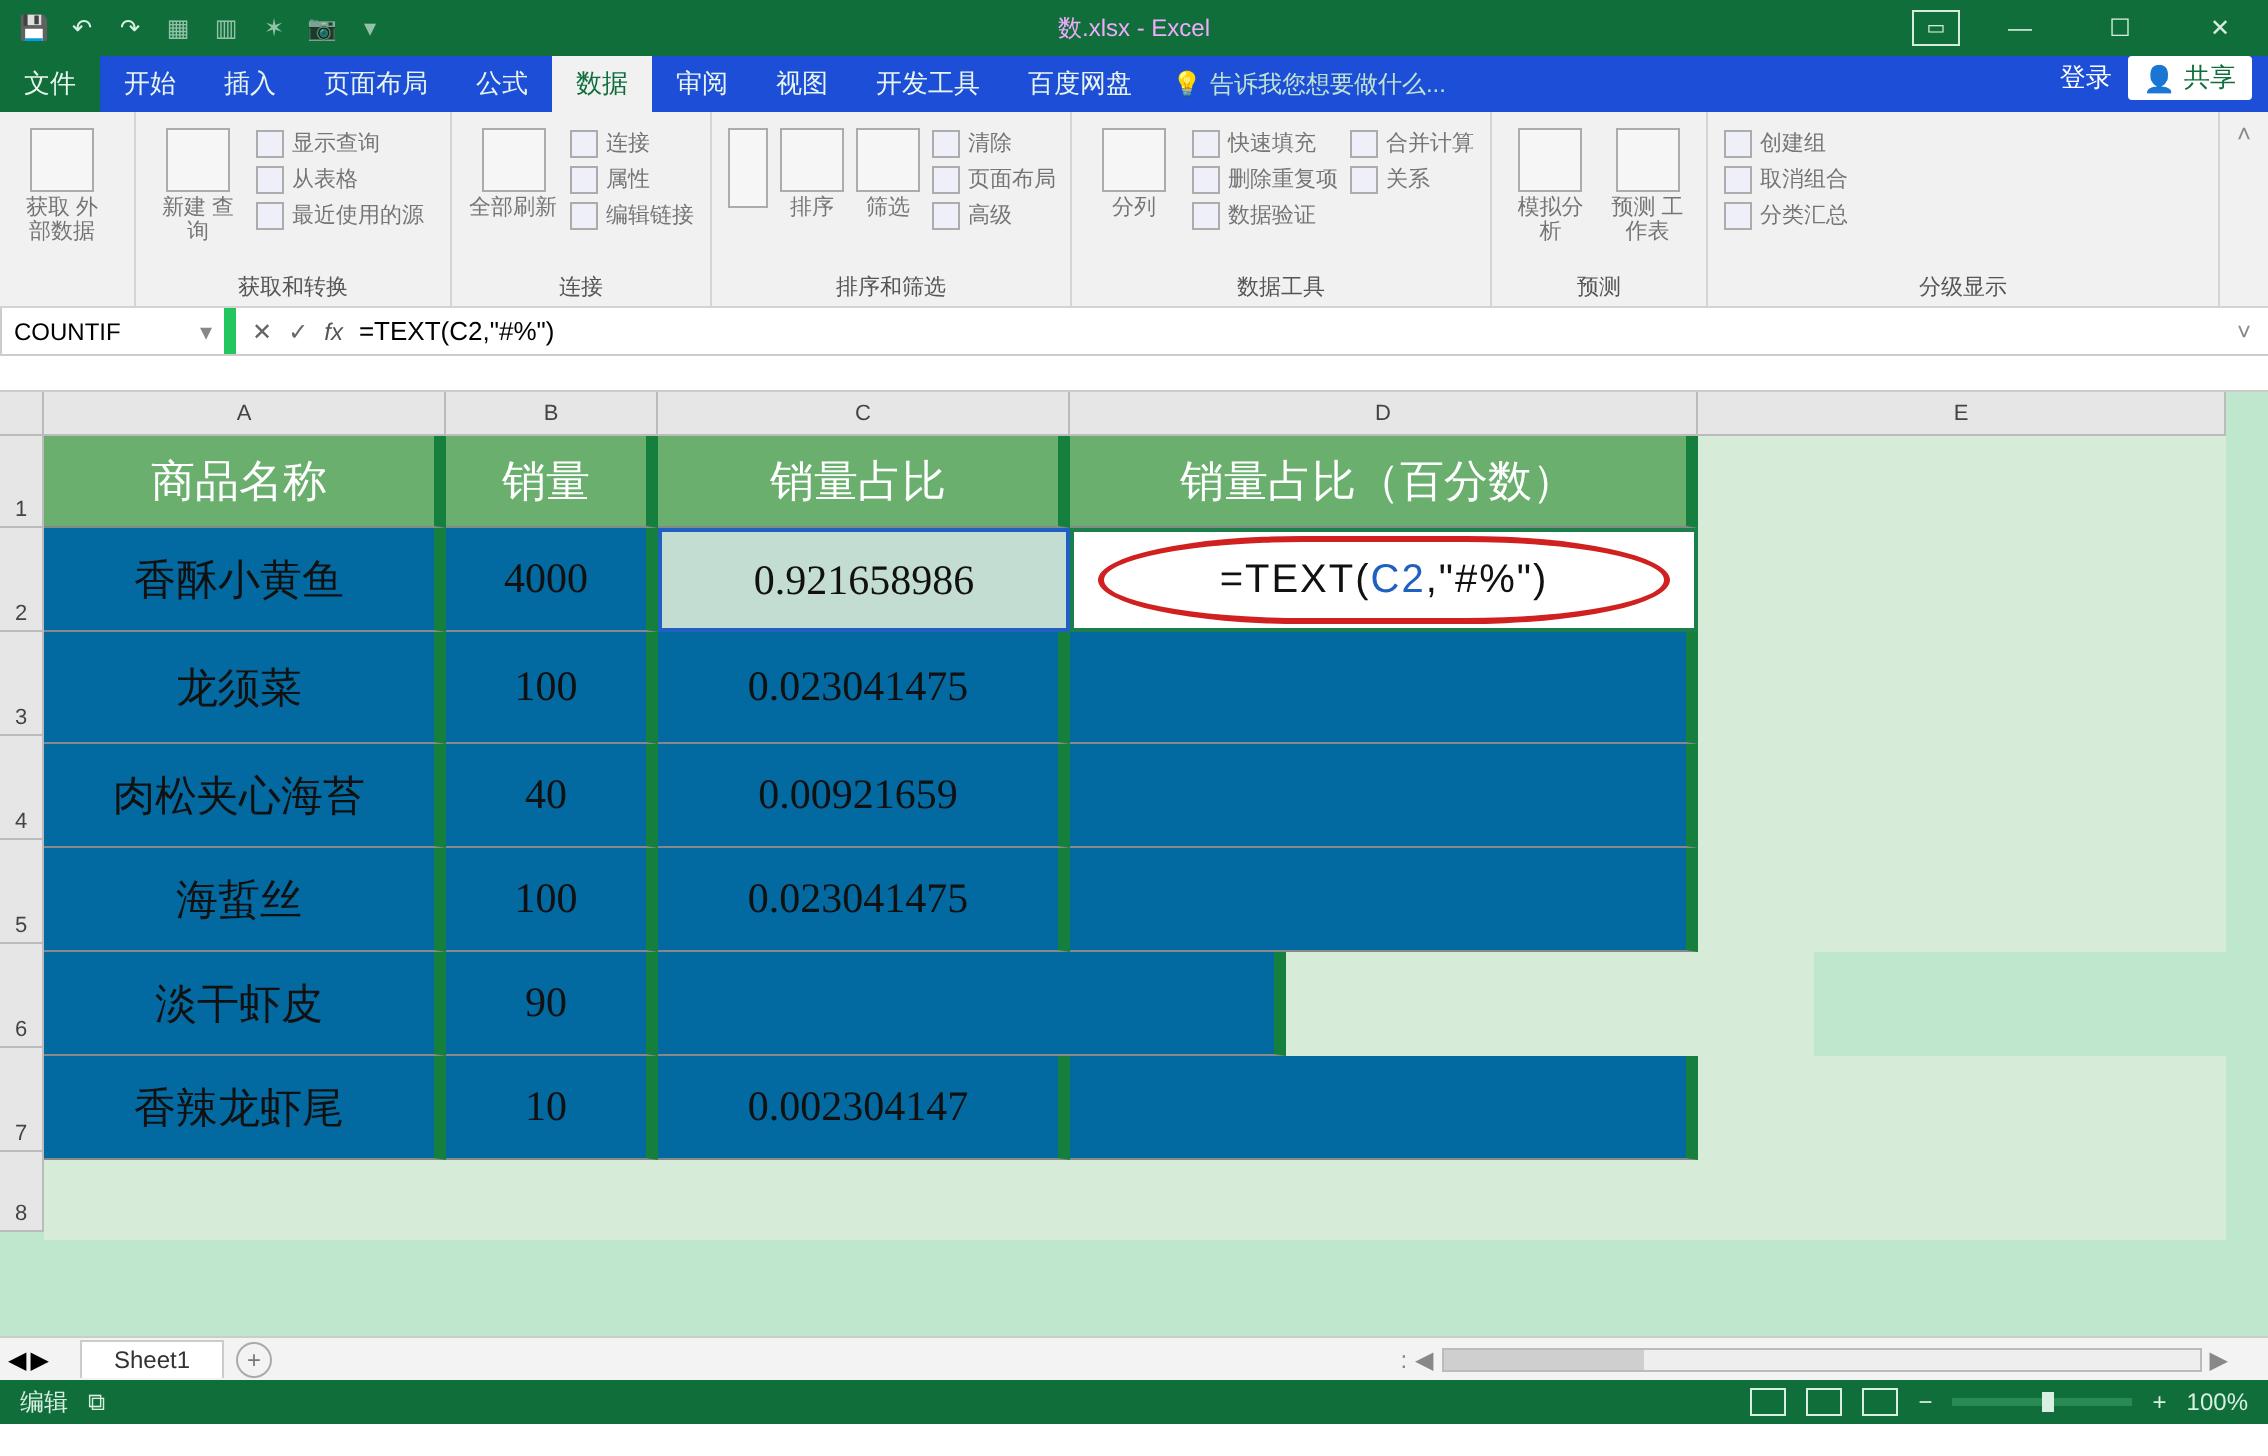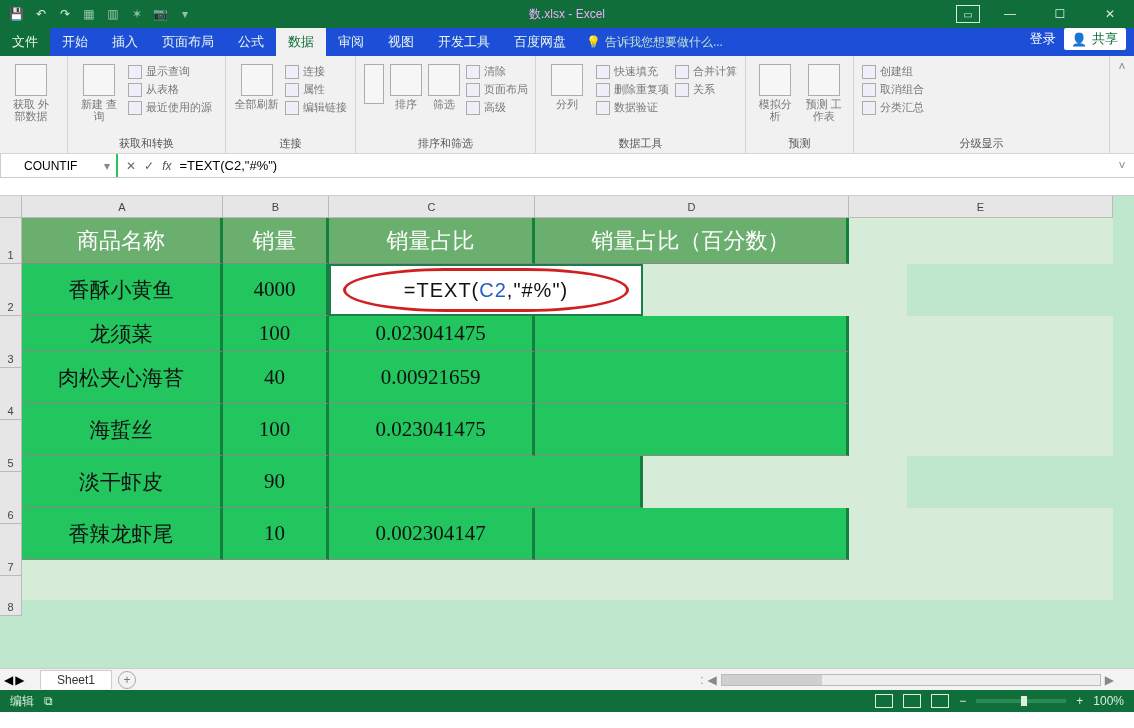--- a/index.html
+++ b/index.html
@@ -27,43 +27,43 @@
 .ribgroup .content { display:flex; gap:6px; flex:1;}
 .ribgroup .label { text-align:center; color:#555; font-size:11px; padding-top:2px;}
 .bigbtn { display:flex; flex-direction:column; align-items:center; justify-content:flex-start; width: 46px; gap:2px; cursor:pointer; padding-top:4px;}
 .bigbtn .ico { width: 32px; height: 32px; border: 1px solid #888; background:#fafafa;}
 .bigbtn .lbl { font-size:11px; color:#333; text-align:center; line-height:1.1;}
 .stack { display:flex; flex-direction:column; gap:3px; justify-content:flex-start; padding-top:4px;}
 .stack .sitem { display:flex; align-items:center; gap:4px; font-size:11px; color:#333; cursor:pointer; white-space:nowrap;}
 .stack .sitem .mi { width:14px; height:14px; border:1px solid #888; background:#eef;}
 
 .namebox-row { height: 24px; background: #fff; border-bottom: 1px solid #ccc; display:flex; align-items:stretch;}
-.namebox { width: 118px; border-right:2px solid #22c55e; border-left:1px solid #ccc; display:flex; align-items:center; padding:0 6px; justify-content:flex-end;}
+.namebox { width: 118px; border-right:6px solid #22c55e; border-left:1px solid #ccc; display:flex; align-items:center; padding:0 6px; justify-content:space-between;}
 .namebox input{ border:none; outline:none; width:80px; font-size:12px;}
 .fxicons { display:flex; align-items:center; gap:8px; padding:0 8px;}
 .fxicons span { color:#666; cursor:pointer;}
 .fxbar { flex:1; display:flex; align-items:center;}
 .fxbar .fxlabel { font-style: italic; color: #555; margin-right: 8px;}
 .fxbar input { border:none; outline:none; flex:1; font-size:13px; }
 .expand { width:24px; display:flex; align-items:center; justify-content:center; color:#888;}
 
 .subbar { height: 18px; background:#fff; border-bottom: 1px solid #ccc;}
 
 .sheet-area { display:flex; height: 472px; background:#bfe7cd; }
 .rowheads { width: 22px; display:flex; flex-direction:column;}
 .rowheads .corner { height: 22px; background:#e6e6e6; border-right:1px solid #bbb; border-bottom:1px solid #bbb;}
 .rowheads .rh { background:#e6e6e6; border-right:1px solid #bbb; border-bottom:1px solid #bbb; display:flex; align-items:flex-end; justify-content:center; color:#444; font-size:11px; padding-bottom:2px;}
 .gridwrap { flex:1; display:flex; flex-direction:column;}
 .colheads { height: 22px; display:flex;}
 .colheads .ch { background:#e6e6e6; border-right:1px solid #bbb; border-bottom:1px solid #bbb; text-align:center; color:#444; font-size:11px; display:flex; align-items:center; justify-content:center;}
 .cells { flex:1; display:flex; flex-direction:column;}
 .row { display:flex;}
-.cell { border-right:3px solid #15803d; border-bottom:1px solid #888; display:flex; align-items:center; justify-content:center; font-size: 21px; color:#111; font-family: "SimSun","NSimSun",serif; padding:0 8px;}
+.cell { border-right:6px solid #15803d; border-bottom:1px solid #888; display:flex; align-items:center; justify-content:center; font-size: 21px; color:#111; font-family: "SimSun","NSimSun",serif; padding:0 8px;}
 .cell.hdr { background:#6aaf6d; color:#fff; font-family:"Microsoft YaHei"; font-size:22px;}
-.cell.body { background:#22c55e; }
+.cell.body { background:#0369a1; }
 .colA { width: 201px;}
 .colB { width: 106px;}
 .colC { width: 206px;}
 .colD { width: 314px;}
 .colE { width: 264px; border-right:none;}
 .cell.empty { background:#d6ecd9; border-right:none; border-bottom:none;}
 .cell.formcell { position:relative; background:#fff; border:2px solid #1a7f4b; font-family:"Consolas","Courier New",monospace; font-size:20px; letter-spacing:1px;}
 .cell.formcell .oval { position:absolute; inset:2px 12px; border:3px solid #d02020; border-radius: 50% / 70%;}
 .refblue { color:#2060c0;}
 
@@ -329,29 +329,30 @@
       <div class="row" style="height:46px;">
         <div class="cell hdr colA">商品名称</div>
         <div class="cell hdr colB">销量</div>
         <div class="cell hdr colC">销量占比</div>
         <div class="cell hdr colD">销量占比（百分数）</div>
         <div class="cell empty colE"></div>
       </div>
       <div class="row" style="height:52px;">
         <div class="cell body colA">香酥小黄鱼</div>
         <div class="cell body colB">4000</div>
+        <div class="cell body colC" style="background:#c4ddd3; border:2px solid #2060c0;">0.921658986</div>
         <div class="cell formcell colD">
           <span>=TEXT(</span>
             <span class="refblue">C2</span>
             <span>,"#%")</span>
           <div class="oval"></div>
         </div>
         <div class="cell empty colE"></div>
       </div>
-      <div class="row" style="height:36px;">
+      <div class="row" style="height:56px;">
         <div class="cell body colA">龙须菜</div>
         <div class="cell body colB">100</div>
         <div class="cell body colC">0.023041475</div>
         <div class="cell body colD"></div>
         <div class="cell empty colE"></div>
       </div>
       <div class="row" style="height:52px;">
         <div class="cell body colA">肉松夹心海苔</div>
         <div class="cell body colB">40</div>
         <div class="cell body colC">0.00921659</div>

